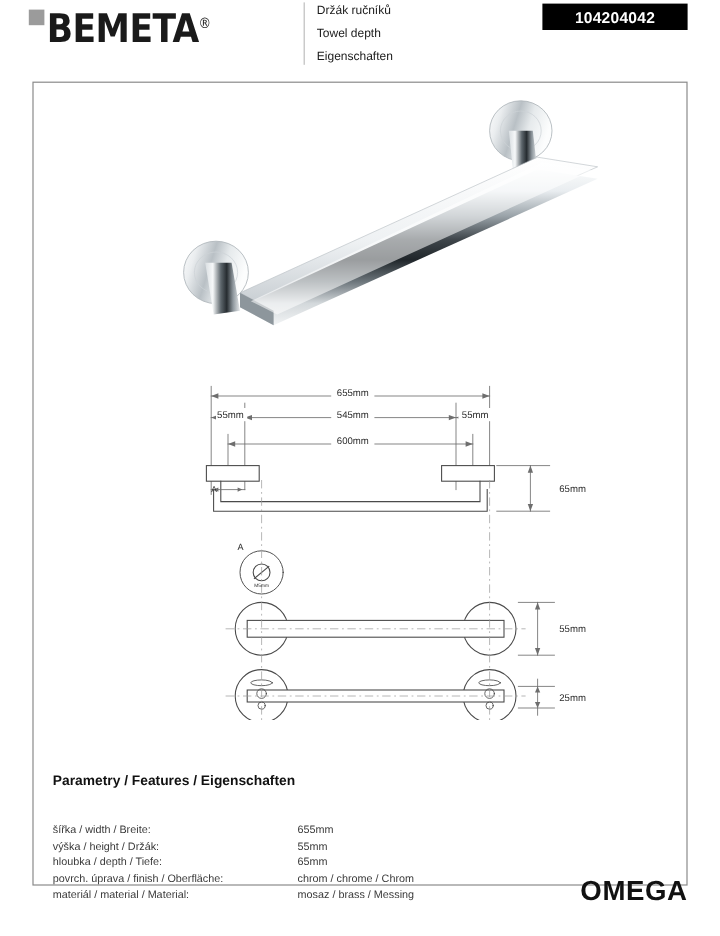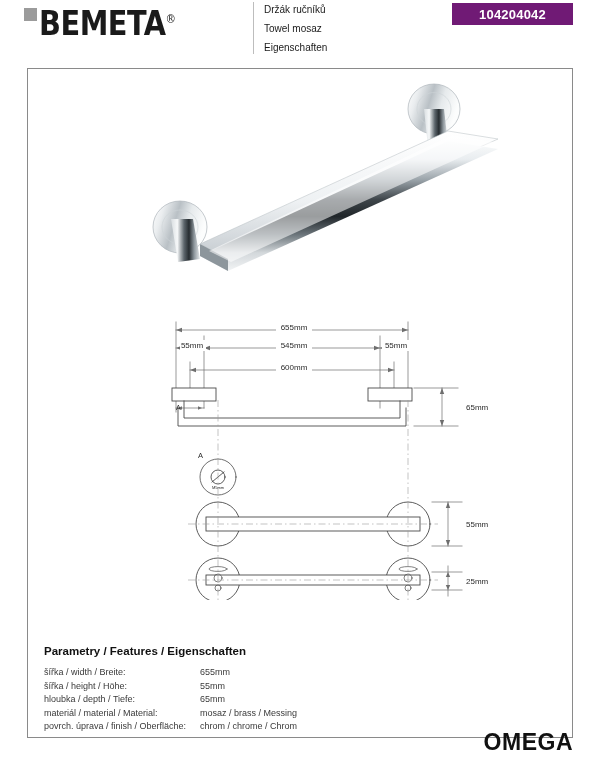--- a/index.html
+++ b/index.html
@@ -65,21 +65,21 @@
   }
   .title-line {
     font-size: 10px;
     color: #1a1a1a;
     white-space: nowrap;
   }
   .partnum-badge {
     position: absolute;
     left: 452px; top: 3px;
     width: 121px; height: 22px;
-    background: #701a75;
+    background: #000000;
     color: #ffffff;
     font-size: 13px;
     font-weight: 600;
     display: flex;
     align-items: center;
     justify-content: center;
     letter-spacing: 0.2px;
   }
 
   
@@ -109,28 +109,29 @@
   
   .specs {
     position: absolute;
     left: 44px; top: 645px;
     width: 420px;
   }
   .specs-title {
     font-size: 11.5px;
     font-weight: 700;
     color: #111111;
-    margin-bottom: 9px;
+    margin-bottom: 28px;
   }
   .spec-row {
     display: flex;
     font-size: 9px;
     color: #3a3a3a;
     line-height: 13.5px;
     height: 13.5px;
+    gap: 48px;
   }
   .spec-label { width: 156px; }
   .spec-value { flex: 1; }
 
   
   .footer-brand {
     position: absolute;
     right: 27px; bottom: 24px;
     font-size: 23px;
     font-weight: 700;
@@ -147,21 +148,21 @@
 
   <div class="logo-wrap">
     <div class="logo-square"></div>
     <div class="logo-text"><span>BEMETA</span><span class="logo-reg">®</span></div>
   </div>
 
   <div class="header-divider"></div>
 
   <div class="title-block">
     <div class="title-line">Držák ručníků</div>
-    <div class="title-line">Towel mosaz</div>
+    <div class="title-line">Towel depth</div>
     <div class="title-line">Eigenschaften</div>
   </div>
 
   <div class="partnum-badge">104204042</div>
 </div>
 
 <div class="page-frame"></div>
 
 <div class="photo-area">
   <svg width="544" height="230" viewBox="0 0 544 230">
@@ -328,30 +329,30 @@
 </div>
 
 <div class="specs">
   <div class="specs-title">Parametry / Features / Eigenschaften</div>
 
   <div class="spec-row">
     <div class="spec-label">šířka / width / Breite:</div>
     <div class="spec-value">655mm</div>
   </div>
   <div class="spec-row">
-    <div class="spec-label">šířka / height / Höhe:</div>
+    <div class="spec-label">výška / height / Držák:</div>
     <div class="spec-value">55mm</div>
   </div>
   <div class="spec-row">
     <div class="spec-label">hloubka / depth / Tiefe:</div>
     <div class="spec-value">65mm</div>
   </div>
   <div class="spec-row">
+    <div class="spec-label">povrch. úprava / finish / Oberfläche:</div>
+    <div class="spec-value">chrom / chrome / Chrom</div>
+  </div>
+  <div class="spec-row">
     <div class="spec-label">materiál / material / Material:</div>
     <div class="spec-value">mosaz / brass / Messing</div>
   </div>
-  <div class="spec-row">
-    <div class="spec-label">povrch. úprava / finish / Oberfläche:</div>
-    <div class="spec-value">chrom / chrome / Chrom</div>
-  </div>
 </div>
 
 <div class="footer-brand">OMEGA</div>
 
 </body></html>

